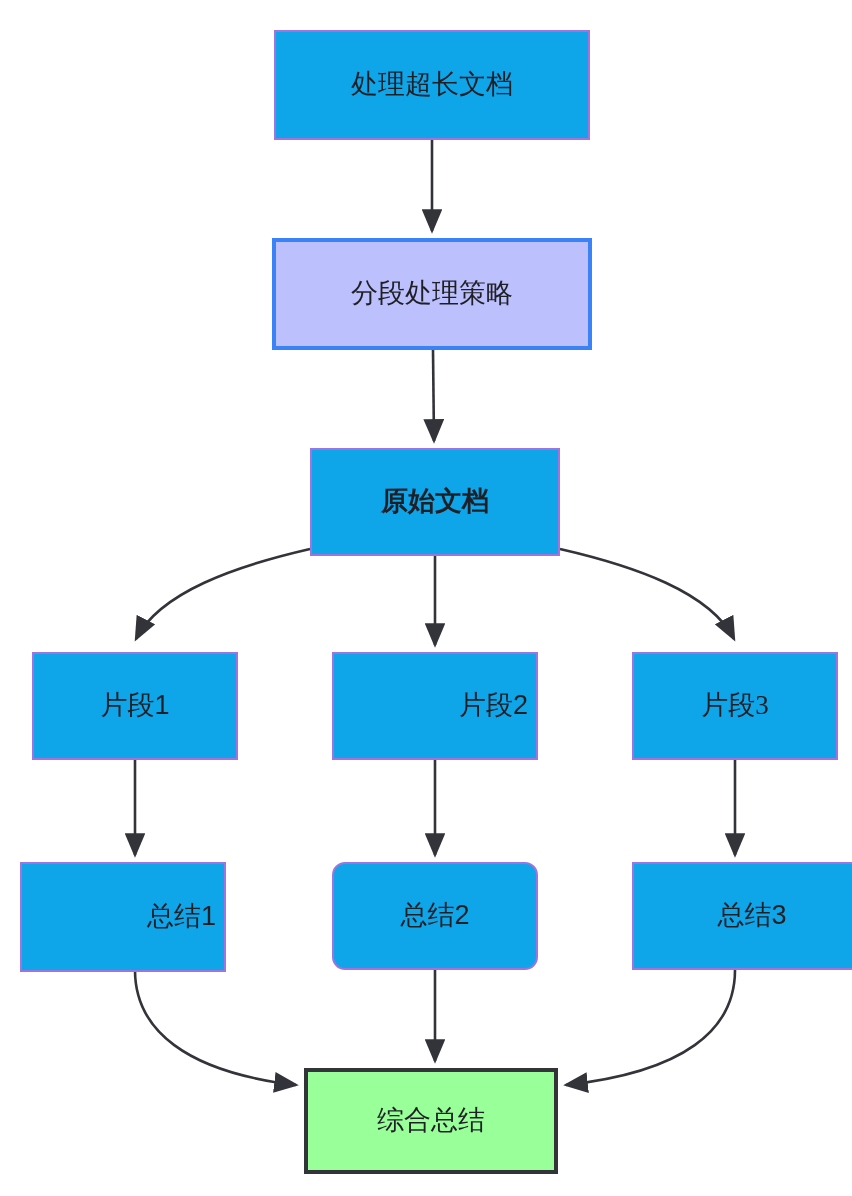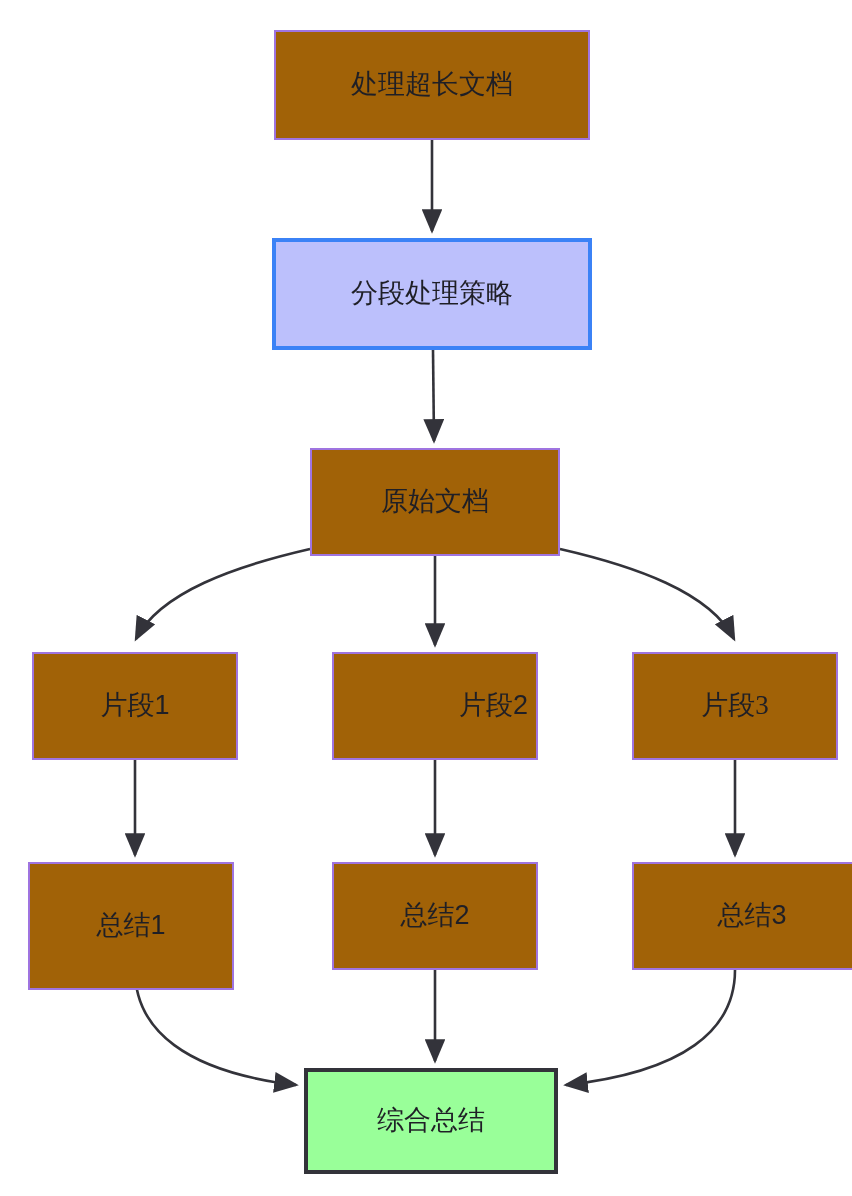--- a/index.html
+++ b/index.html
@@ -35,45 +35,45 @@
     line-height: 1.25;
     color: #1f1f26;
     z-index: 2;
   }
   .node-label {
     display: block;
     padding: 0 8px;
   }
   
   .node--plain {
-    background: #a16207;
+    background: #0ea5e9;
     border: 2.4px solid #9f74e0;
     font-size: 27px;
   }
   
   .node--emphasis {
     background: #bcc0fc;
     border: 4px solid #3b82f6;
     font-size: 27px;
   }
   
   .node--result {
     background: #99ff99;
     border: 4px solid #33333a;
     font-size: 27px;
   }
   
   #node-root        { left: 274px; top: 30px;   width: 316px; height: 110px; }
   #node-strategy    { left: 272px; top: 238px;  width: 320px; height: 112px; }
-  #node-source      { left: 310px; top: 448px;  width: 250px; height: 108px; }
+  #node-source      { left: 310px; top: 448px;  width: 250px; height: 108px; font-weight: bold; }
   #node-chunk-1     { left: 32px;  top: 652px;  width: 206px; height: 108px; }
   #node-chunk-2     { left: 332px; top: 652px;  width: 206px; height: 108px; justify-content: flex-end; }
   #node-chunk-3     { left: 632px; top: 652px;  width: 206px; height: 108px; font-family: Liberation Serif, serif; }
-  #node-summary-1   { left: 28px;  top: 862px;  width: 206px; height: 128px; }
-  #node-summary-2   { left: 332px; top: 862px;  width: 206px; height: 108px; }
+  #node-summary-1   { left: 20px;  top: 862px;  width: 206px; height: 110px; justify-content: flex-end; }
+  #node-summary-2   { left: 332px; top: 862px;  width: 206px; height: 108px; border-radius: 13px; }
   #node-summary-3   { left: 632px; top: 862px;  width: 240px; height: 108px; }
   #node-final       { left: 304px; top: 1068px; width: 254px; height: 106px; }
 </style>
 </head>
 <body>
 
 <div id="diagram-canvas">
 
   <svg id="edge-layer" viewBox="0 0 852 1196" width="852" height="1196" xmlns="http://www.w3.org/2000/svg">
     <defs>

